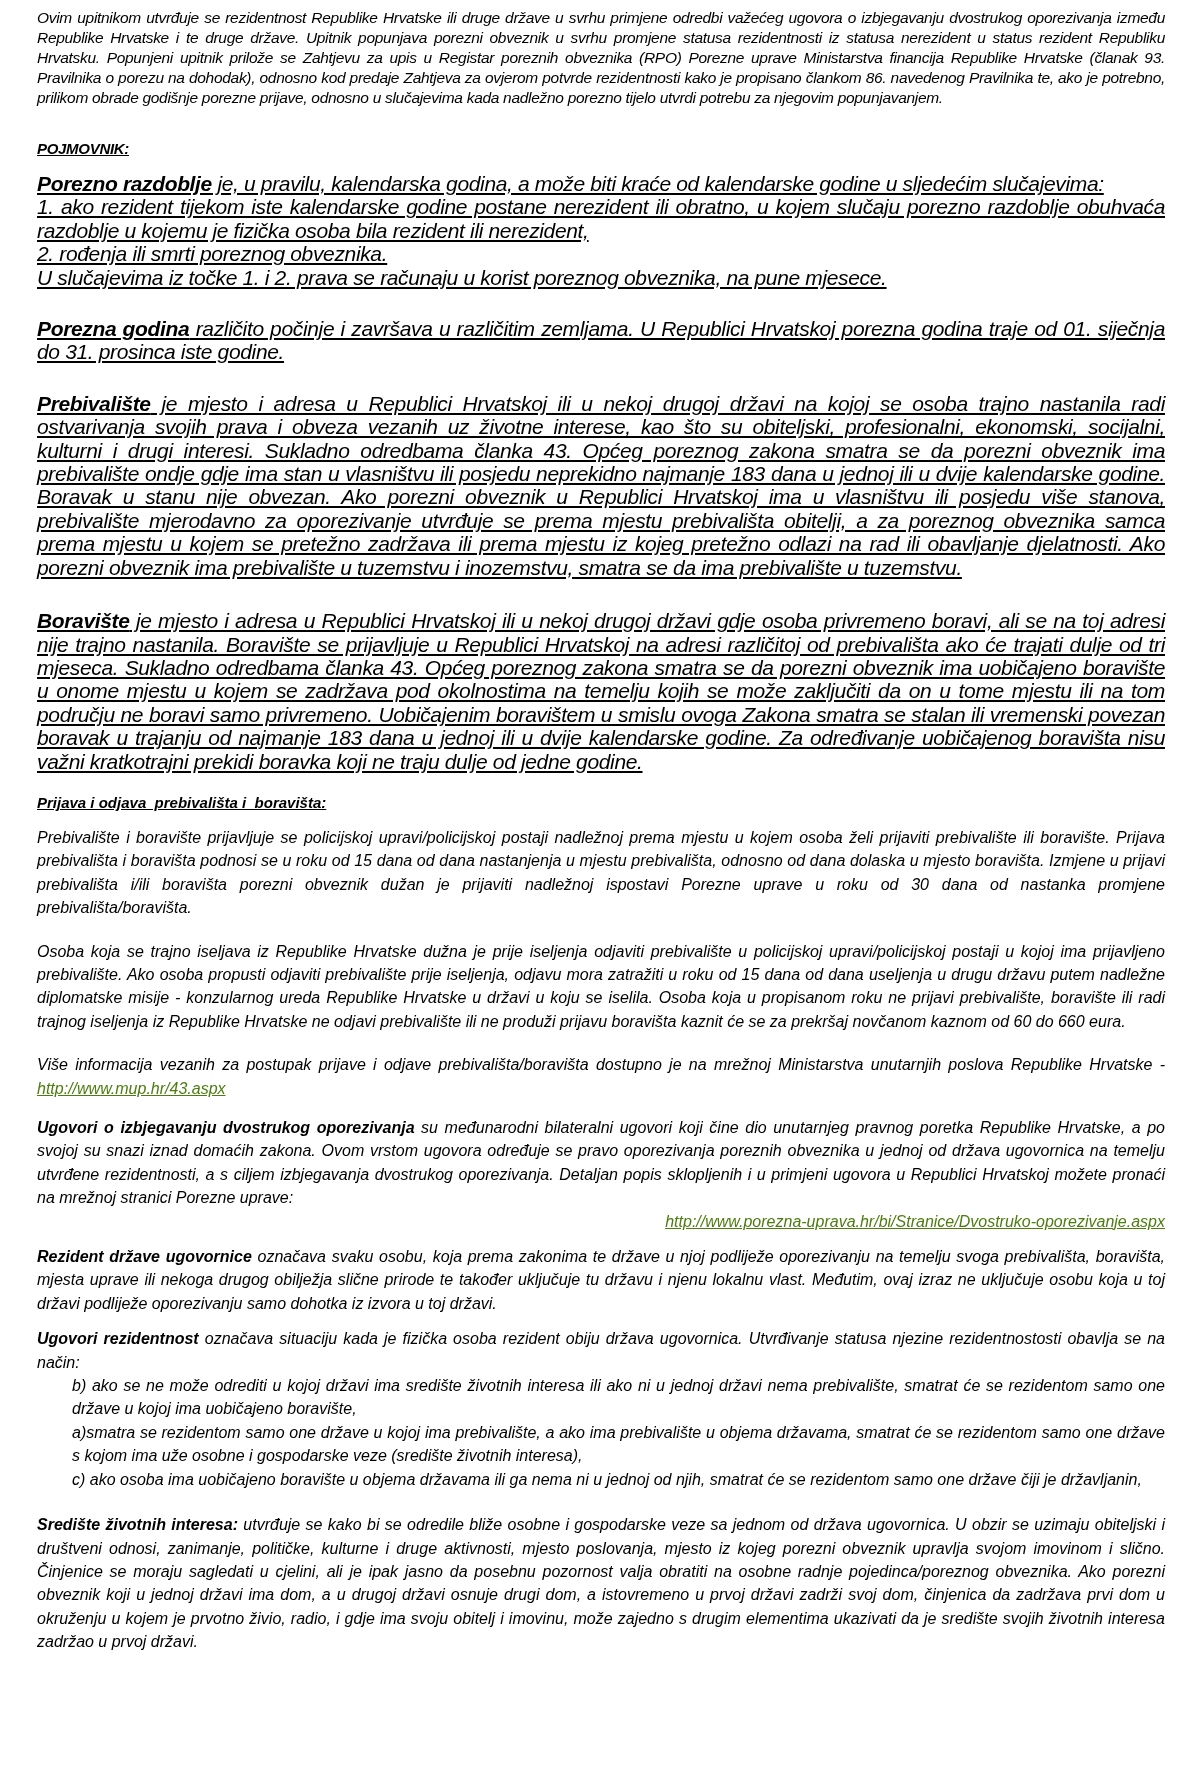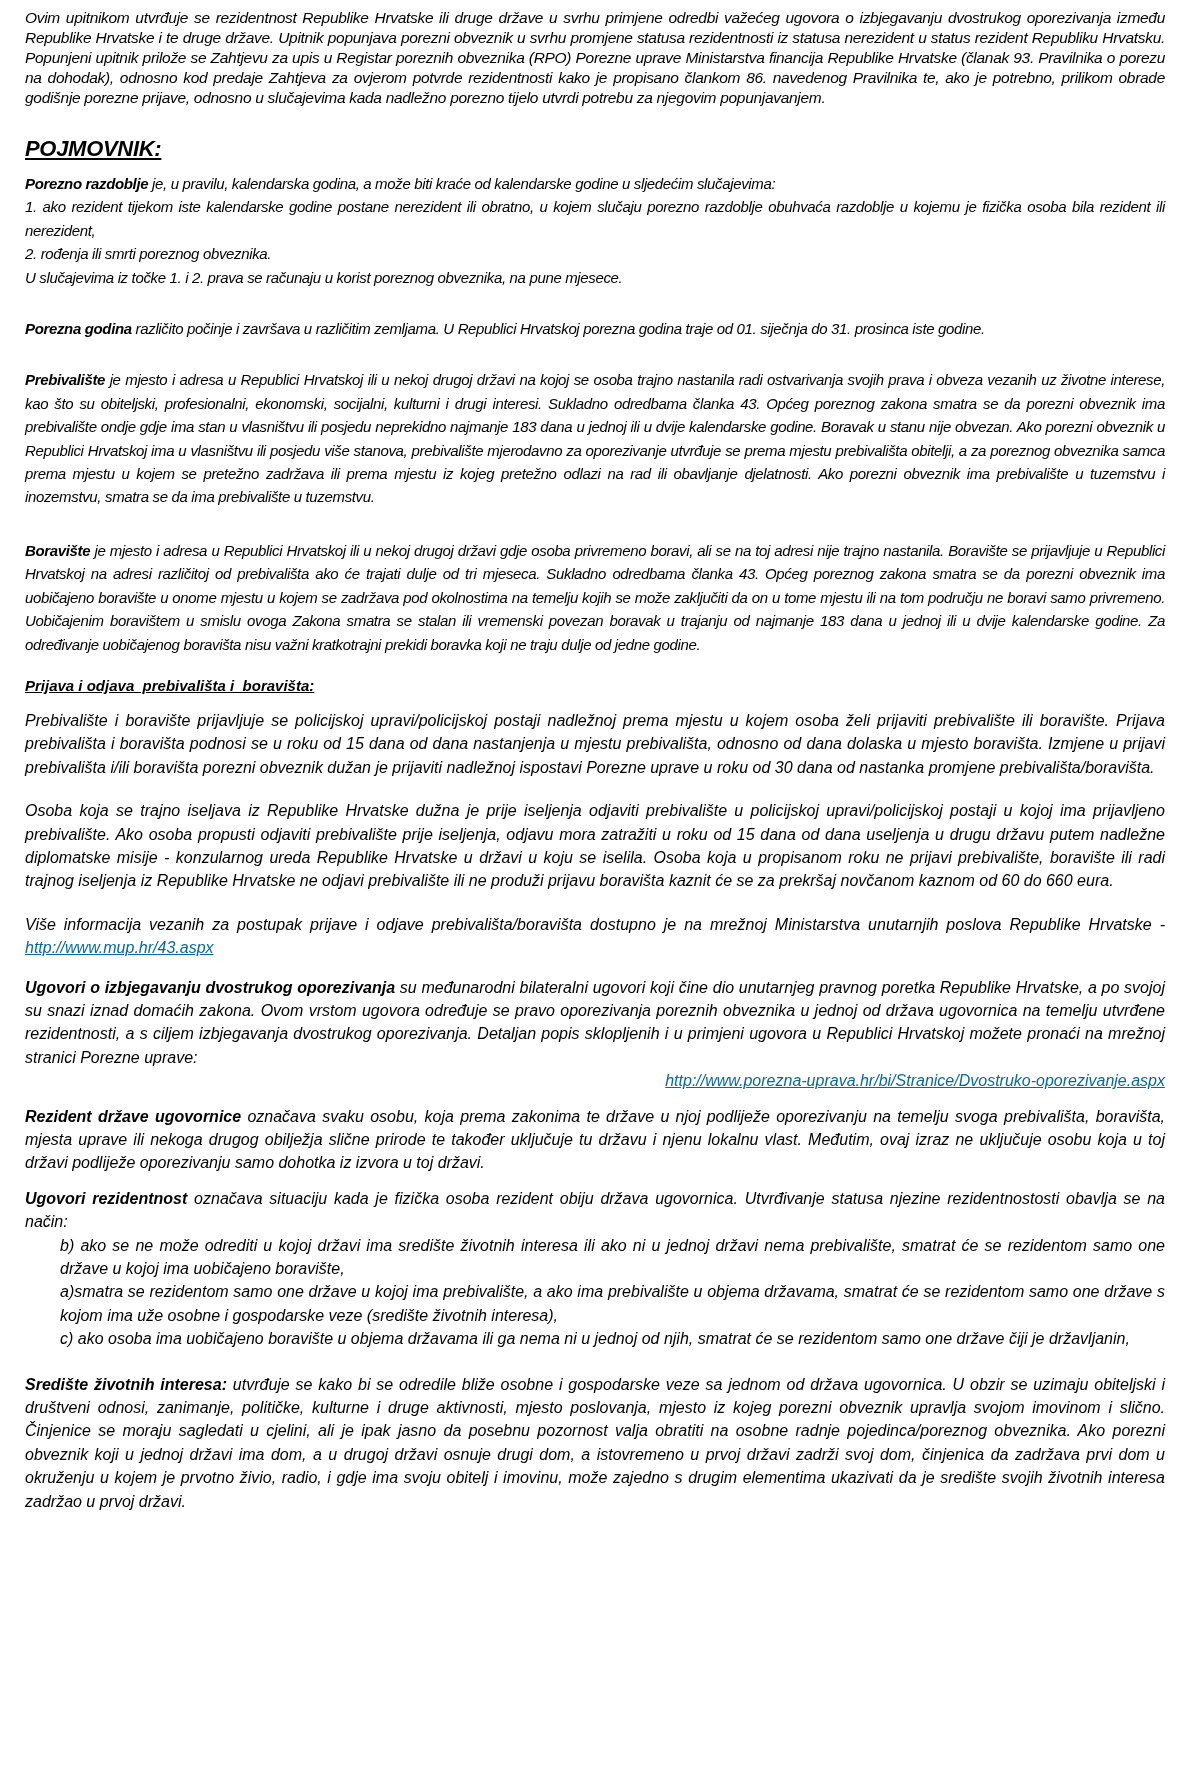--- a/index.html
+++ b/index.html
@@ -9,66 +9,67 @@
   }
   body {
     width: 1189px;
     height: 1775px;
     overflow: hidden;
   }
   .page {
     box-sizing: border-box;
     width: 1189px;
     height: 1775px;
-    padding: 8px 24px 8px 25px;
+    padding: 8px 24px 8px 37px;
     color: #000000;
     font-style: italic;
     font-family: "Liberation Sans", sans-serif;
   }
   p, h2, div { margin: 0; }
 
   
   .p-intro {
     font-size: 15.5px;
     line-height: 20px;
     letter-spacing: -0.3px;
     text-align: justify;
   }
   
   .p-cond {
-    font-size: 15px;
+    font-size: 21px;
     line-height: 23.4px;
     letter-spacing: -0.35px;
     text-align: justify;
+    text-decoration: underline;
   }
   
   .p-sans {
     font-size: 16px;
     line-height: 23.4px;
     text-align: justify;
   }
   .h-cond {
-    font-size: 22px;
+    font-size: 15px;
     line-height: 21px;
     letter-spacing: -0.3px;
     font-weight: bold;
     text-decoration: underline;
     white-space: pre-wrap;
     margin-top: 30px;
   }
   .h-sans {
     font-size: 15px;
     line-height: 23px;
     font-weight: bold;
     text-decoration: underline;
     white-space: pre-wrap;
   }
   .lead { font-weight: bold; }
   a.doc-link {
-    color: #0369a1;
+    color: #4d7c0f;
     text-decoration: underline;
     cursor: pointer;
   }
   .link-line { display: block; text-align: right; }
 
   .mt-porezno    { margin-top: 13px; }
   .mt-porezna    { margin-top: 28px; }
   .mt-prebiv     { margin-top: 28px; }
   .mt-borav      { margin-top: 30px; }
   .mt-prijava-h  { margin-top: 18px; }

